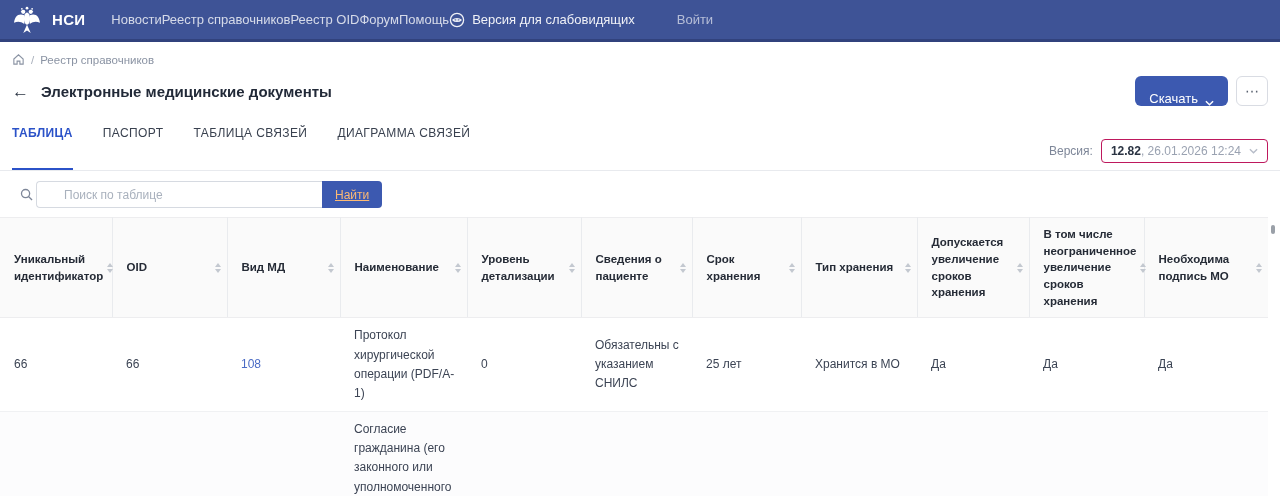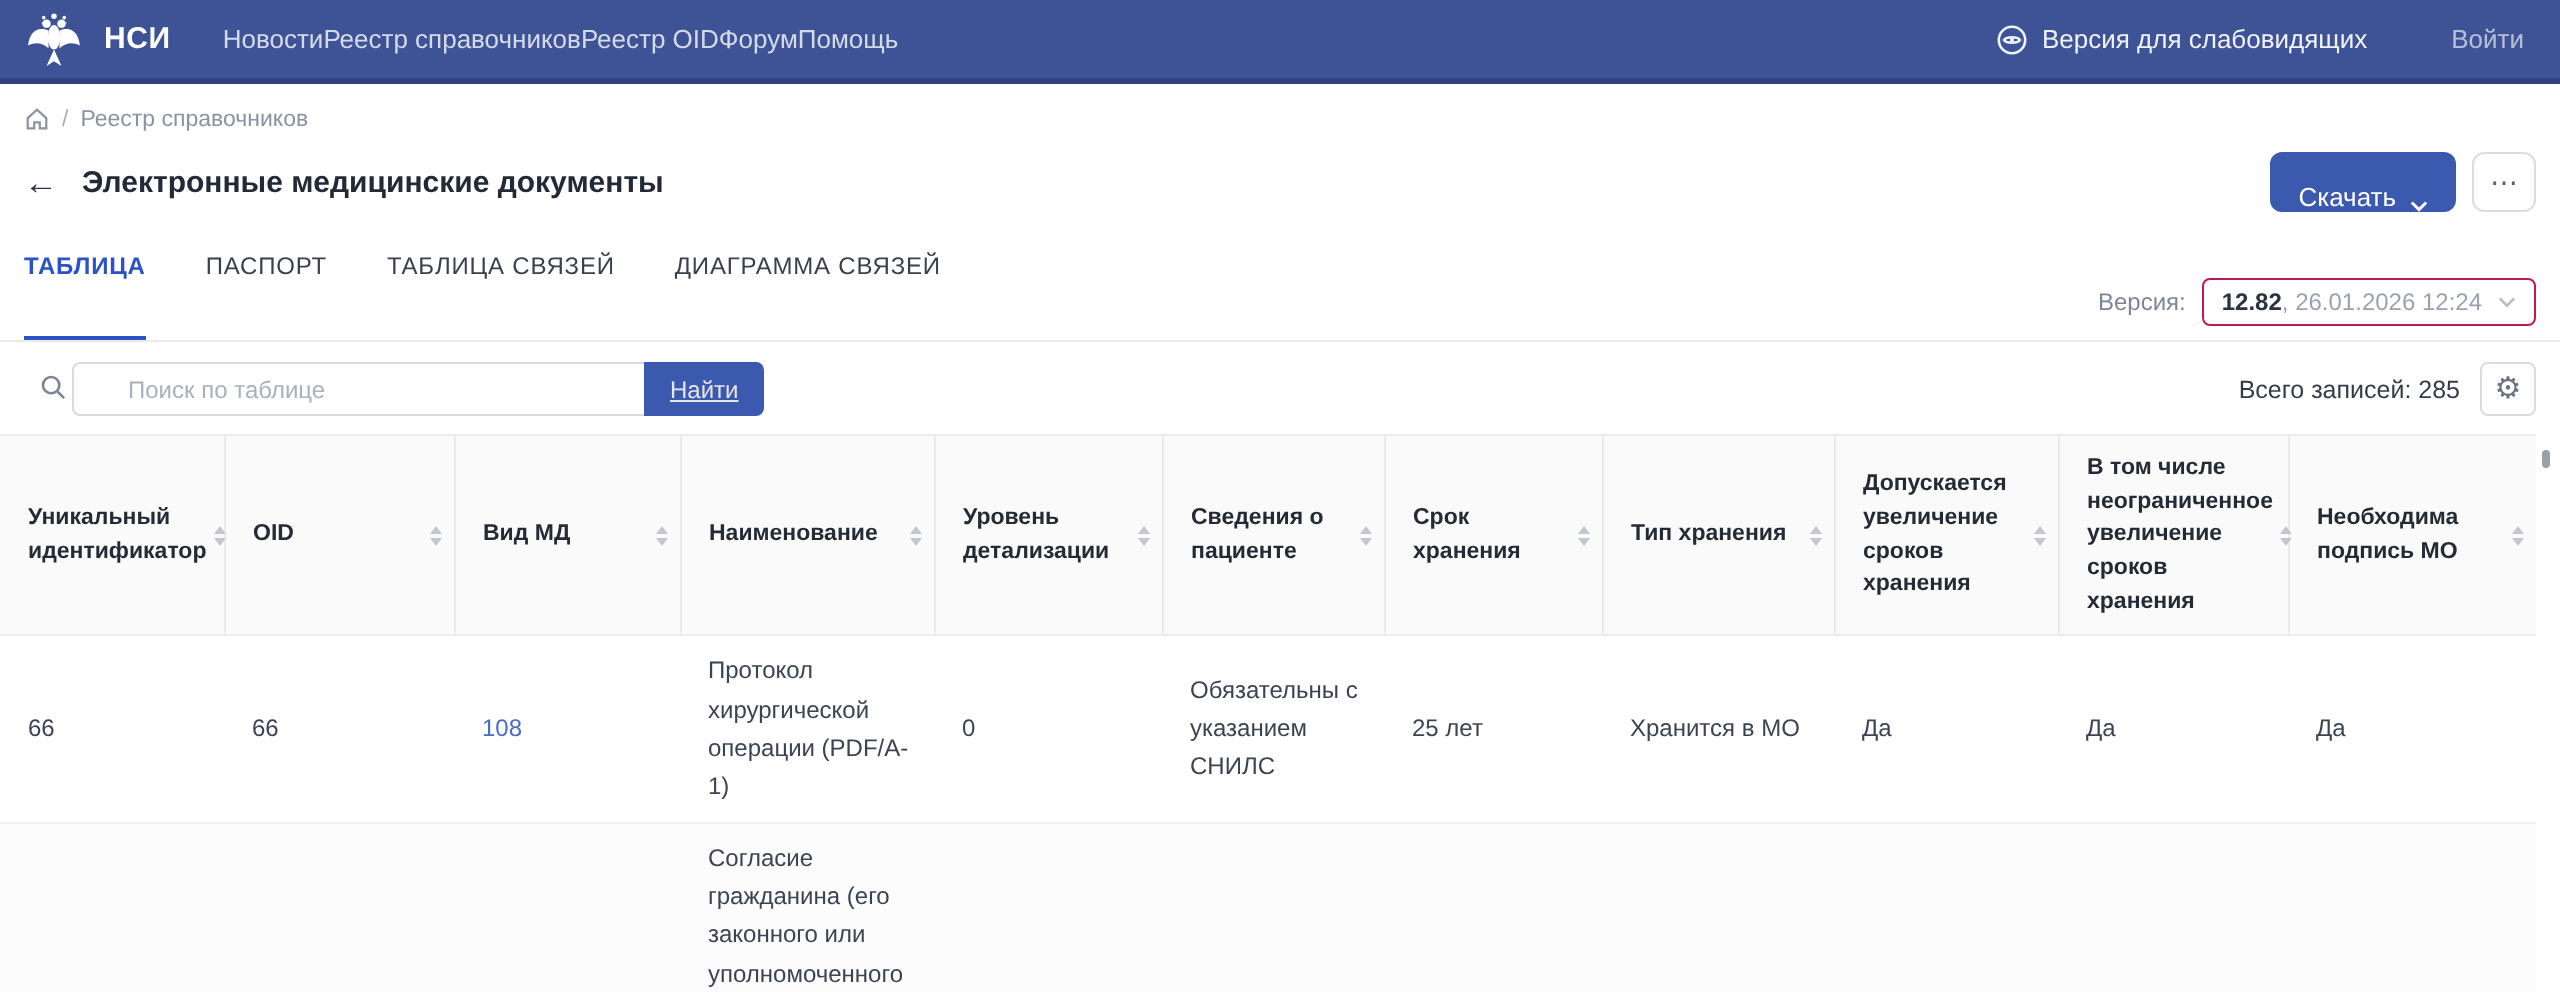--- a/index.html
+++ b/index.html
@@ -1,21 +1,21 @@
 <!DOCTYPE html>
 <html lang="ru"><head>
 <meta charset="utf-8">
 <style>
   * { margin:0; padding:0; box-sizing:border-box; }
   html,body { width:1280px; height:496px; overflow:hidden; background:#fff;
     font-family:"Liberation Sans","DejaVu Sans",sans-serif; }
 
   
   .navbar { height:42px; background:#3e5396; border-bottom:3px solid #31427d;
-    display:flex; align-items:center; justify-content:space-between; padding:0 18px 0 12px; }
+    display:flex; align-items:center; justify-content:flex-start; padding:0 18px 0 12px; }
   .nav-left { display:flex; align-items:center; gap:26px; }
   .logo-wrap { display:flex; align-items:center; gap:10px; }
   .brand { color:#fff; font-weight:bold; font-size:15px; letter-spacing:.3px; cursor:pointer; }
   .nav-items { display:flex; align-items:center; }
   .nav-item { color:rgba(255,255,255,.78); font-size:13px; text-decoration:none; cursor:pointer; }
   .nav-right { display:flex; align-items:center; gap:42px; }
   .a11y { display:flex; align-items:center; gap:7px; color:rgba(255,255,255,.92); font-size:13px; cursor:pointer; }
   .login { color:rgba(255,255,255,.62); font-size:13px; cursor:pointer; }
 
   
@@ -46,21 +46,21 @@
   .version-rest { color:#9aa2b1; }
 
   
   .toolbar { display:flex; align-items:center; justify-content:space-between; padding:10px 12px 9px 12px; }
   .search-group { display:flex; }
   .search-wrap { position:relative;padding-left:24px; }
   .search-input { width:286px; height:27px; border:1px solid #d6dae1; border-right:none;
     border-radius:4px 0 0 4px; padding:0 8px 0 27px; font-size:12px; color:#2a3342; font-family:inherit; outline:none; }
   .search-input::placeholder { color:#a9b1bd; }
   .search-icon { position:absolute; left:8px; top:6px; }
-  .btn-find { height:27px; background:#3c59b0; color:#e5e5e5; border:none; border-radius:0 4px 4px 0;
+  .btn-find { height:27px; background:#3c59b0; color:#fdba74; border:none; border-radius:0 4px 4px 0;
     padding:0 13px; font-size:12px; font-family:inherit; cursor:pointer;text-decoration:underline; }
   .toolbar-right { display:flex; align-items:center; gap:10px; }
   .total-label { font-size:12.5px; color:#353c49; }
   .btn-gear { width:28px; height:27px; background:#fff; border:1px solid #d9dce3; border-radius:4px;
     color:#6b7280; font-size:15px; cursor:pointer; line-height:1; padding:0; }
 
   
   .table-wrap { position:relative; }
   table { width:1268px; border-collapse:collapse; table-layout:fixed; }
   thead th { background:#fafafa; border-top:1px solid #ededef; border-bottom:1px solid #ededef;
@@ -186,26 +186,20 @@
       <span class="search-icon">
         <svg width="13" height="13" viewBox="0 0 14 14" fill="none" stroke="#7d8698" stroke-width="1.4">
           <circle cx="6" cy="6" r="4.4"></circle>
             <path d="M9.4 9.4 L13 13"></path>
         </svg>
       </span>
       <input class="search-input" type="text" placeholder="Поиск по таблице" style="">
     </span>
     <button class="btn-find">Найти</button>
   </div>
-  <div class="toolbar-right">
-    <span class="total-label">Всего записей: 285</span>
-    <button class="btn-gear">
-      <span>⚙</span>
-    </button>
-  </div>
 </div>
 
 <div class="table-wrap">
   <table>
     <colgroup>
       <col style="width:112px">
         <col style="width:115px">
         <col style="width:113px">
         <col style="width:127px">
       <col style="width:114px">

